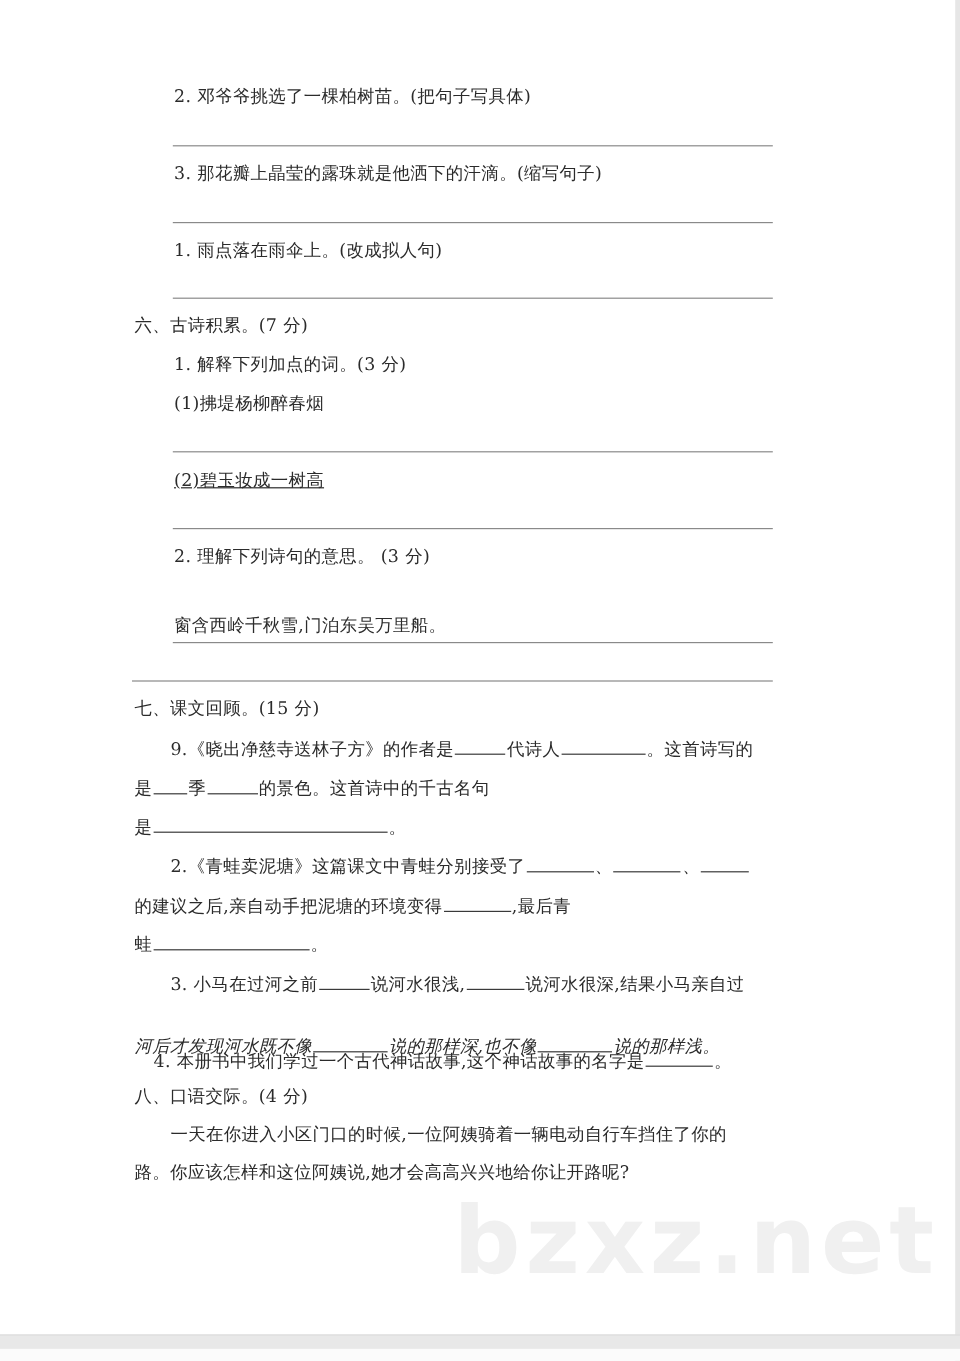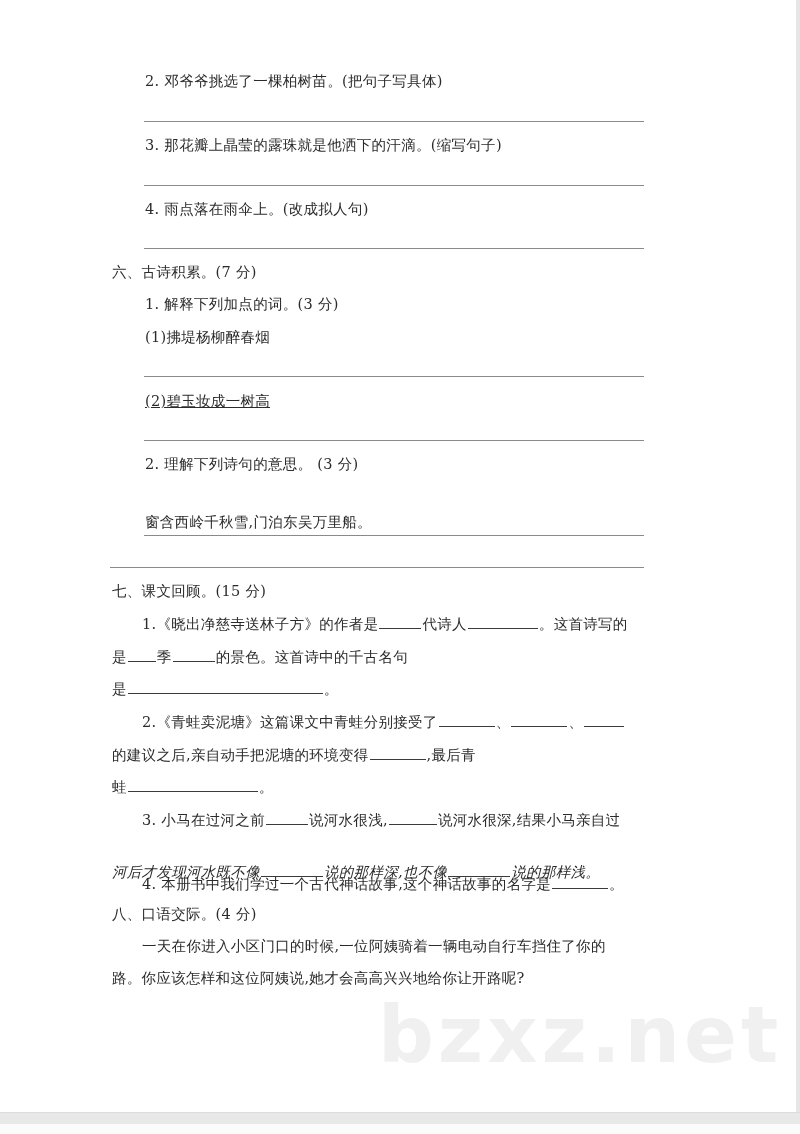--- a/index.html
+++ b/index.html
@@ -48,38 +48,38 @@
 <body>
 
 <div class="page">
 
   <div class="t" style="left:145px; top:71px;">2. 邓爷爷挑选了一棵柏树苗。(把句子写具体)</div>
   <div class="hline" style="left:144px; top:121px; width:500px;"></div>
 
   <div class="t" style="left:145px; top:135px;">3. 那花瓣上晶莹的露珠就是他洒下的汗滴。(缩写句子)</div>
   <div class="hline" style="left:144px; top:185px; width:500px;"></div>
 
-  <div class="t" style="left:145px; top:199px;">4. 雨点落在雨伞上。(改成拟人句)</div>
+  <div class="t" style="left:145px; top:199px;">1. 雨点落在雨伞上。(改成拟人句)</div>
   <div class="hline" style="left:144px; top:248px; width:500px;"></div>
 
   <div class="t" style="left:112px; top:262px;">六、古诗积累。(7 分)</div>
   <div class="t" style="left:145px; top:294px;">1. 解释下列加点的词。(3 分)</div>
   <div class="t" style="left:145px; top:327px;">(1)拂堤杨柳醉春烟</div>
   <div class="hline" style="left:144px; top:376px; width:500px;"></div>
   <div class="t" style="left:145px; top:391px;text-decoration:underline;">(2)碧玉妆成一树高</div>
   <div class="hline" style="left:144px; top:440px; width:500px;"></div>
   <div class="t" style="left:145px; top:454px;">2. 理解下列诗句的意思。 (3 分)</div>
   <div class="t" style="left:145px; top:512px;">窗含西岭千秋雪,门泊东吴万里船。</div>
   <div class="hline" style="left:144px; top:535px; width:500px;"></div>
   <div class="hline" style="left:110px; top:567px; width:534px;"></div>
 
   <div class="t" style="left:112px; top:581px;">七、课文回顾。(15 分)</div>
 
   <div class="t" style="left:142px; top:614px;">
-    <span>1.《晓出净慈寺送林子方》的作者是</span><span class="blank" style="width:42px;"></span><span>代诗人</span><span class="blank" style="width:70px;"></span><span>。这首诗写的</span>
+    <span>9.《晓出净慈寺送林子方》的作者是</span><span class="blank" style="width:42px;"></span><span>代诗人</span><span class="blank" style="width:70px;"></span><span>。这首诗写的</span>
   </div>
   <div class="t" style="left:112px; top:647px;">
     <span>是</span><span class="blank" style="width:28px;"></span><span>季</span><span class="blank" style="width:42px;"></span><span>的景色。这首诗中的千古名句</span>
   </div>
   <div class="t" style="left:112px; top:679px;">
     <span>是</span><span class="blank" style="width:195px;"></span><span>。</span>
   </div>
 
   <div class="t" style="left:142px; top:712px;">
     <span>2.《青蛙卖泥塘》这篇课文中青蛙分别接受了</span><span class="blank" style="width:56px;"></span><span>、</span><span class="blank" style="width:56px;"></span><span>、</span><span class="blank" style="width:40px;"></span>
@@ -91,21 +91,21 @@
     <span>蛙</span><span class="blank" style="width:130px;"></span><span>。</span>
   </div>
 
   <div class="t" style="left:142px; top:810px;">
     <span>3. 小马在过河之前</span><span class="blank" style="width:42px;"></span><span>说河水很浅,</span><span class="blank" style="width:48px;"></span><span>说河水很深,结果小马亲自过</span>
   </div>
   <div class="t" style="left:112px; top:862px;font-style:italic;">
     <span>河后才发现河水既不像</span><span class="blank" style="width:62px;"></span><span>说的那样深,也不像</span><span class="blank" style="width:62px;"></span><span>说的那样浅。</span>
   </div>
 
-  <div class="t" style="left:142px; top:874px;">
+  <div class="t" style="left:128px; top:874px;">
     <span>4. 本册书中我们学过一个古代神话故事,这个神话故事的名字是</span><span class="blank" style="width:56px;"></span><span>。</span>
   </div>
 
   <div class="t" style="left:112px; top:904px;">八、口语交际。(4 分)</div>
   <div class="t" style="left:112px; top:968px;">路。你应该怎样和这位阿姨说,她才会高高兴兴地给你让开路呢?</div>
   <div class="t" style="left:142px; top:936px;">一天在你进入小区门口的时候,一位阿姨骑着一辆电动自行车挡住了你的</div>
 
   <div class="watermark">bzxz.net</div>
 </div>
 

